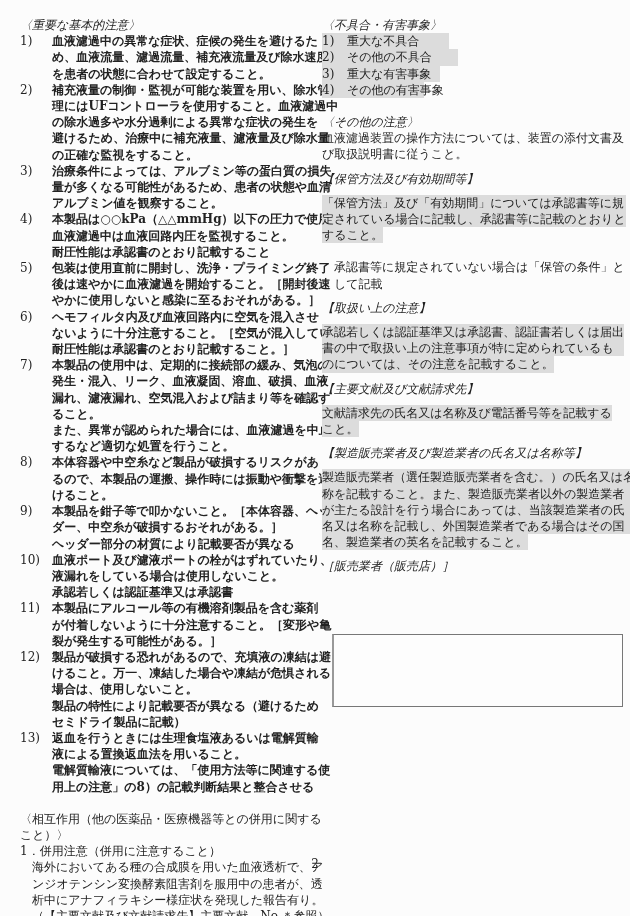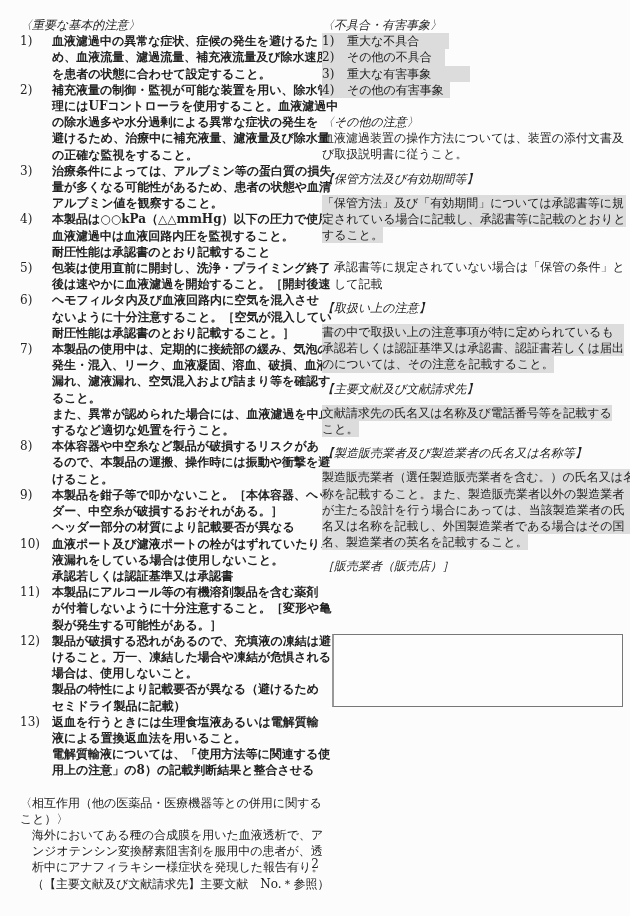--- a/index.html
+++ b/index.html
@@ -59,20 +59,21 @@
           <div>本製品は○○kPa（△△mmHg）以下の圧力で使用し、</div>
           <div>血液濾過中は血液回路内圧を監視すること。</div>
           <div>耐圧性能は承認書のとおり記載すること</div>
         </div>
       </div>
       <div class="item">
         <span class="num">5)</span>
         <div class="body">
           <div>包装は使用直前に開封し、洗浄・プライミング終了</div>
           <div>後は速やかに血液濾過を開始すること。［開封後速</div>
+          <div>やかに使用しないと感染に至るおそれがある。］</div>
         </div>
       </div>
       <div class="item">
         <span class="num">6)</span>
         <div class="body">
           <div>ヘモフィルタ内及び血液回路内に空気を混入させ</div>
           <div>ないように十分注意すること。［空気が混入してい</div>
           <div>耐圧性能は承認書のとおり記載すること。］</div>
         </div>
       </div>
@@ -135,36 +136,37 @@
           <div>返血を行うときには生理食塩液あるいは電解質輸</div>
           <div>液による置換返血法を用いること。</div>
           <div>電解質輸液については、「使用方法等に関連する使</div>
           <div>用上の注意」の8）の記載判断結果と整合させる</div>
         </div>
       </div>
     </div>
   <div class="gap"></div>
   <div class="line">〈相互作用（他の医薬品・医療機器等との併用に関する</div>
   <div class="line">こと）〉</div>
+  <div class="line">1．併用注意（併用に注意すること）</div>
   <div class="indent">
     <div class="line">海外においてある種の合成膜を用いた血液透析で、ア</div>
     <div class="line">ンジオテンシン変換酵素阻害剤を服用中の患者が、透</div>
     <div class="line">析中にアナフィラキシー様症状を発現した報告有り。</div>
     <div class="line">（【主要文献及び文献請求先】主要文献　No.＊参照）</div>
 
   </div>
 </div>
 
 <div class="col right">
   <div class="heading">〈不具合・有害事象〉</div>
   <div>
     <div class="line"><span class="hlblock" style="width:127px"><span style="display:inline-block;width:25px">1)</span><span>重大な不具合</span></span></div>
-    <div class="line"><span class="hlblock" style="width:123px"><span style="display:inline-block;width:25px">2)</span><span>その他の不具合</span></span></div>
-    <div class="line"><span class="hlblock" style="width:148px"><span style="display:inline-block;width:25px">3)</span><span>重大な有害事象</span></span></div>
-    <div class="line"><span class="hlblock" style="width:128px"><span style="display:inline-block;width:25px">4)</span><span>その他の有害事象</span></span></div>
+    <div class="line"><span class="hlblock" style="width:136px"><span style="display:inline-block;width:25px">2)</span><span>その他の不具合</span></span></div>
+    <div class="line"><span class="hlblock" style="width:118px"><span style="display:inline-block;width:25px">3)</span><span>重大な有害事象</span></span></div>
+    <div class="line"><span class="hlblock" style="width:102px"><span style="display:inline-block;width:25px">4)</span><span>その他の有害事象</span></span></div>
   </div>
   <div class="gap"></div>
   <div class="heading">〈その他の注意〉</div>
   <div class="line">血液濾過装置の操作方法については、装置の添付文書及</div>
   <div class="line">び取扱説明書に従うこと。</div>
   <div class="gap-sm"></div>
   <div class="heading">【保管方法及び有効期間等】</div>
   <div class="gap-sm"></div>
   <div class="hlblock">
     <div class="line">「保管方法」及び「有効期間」については承認書等に規</div>
@@ -173,22 +175,22 @@
   <div class="line"><span class="hlblock">すること。</span></div>
   <div class="gap"></div>
   <div class="indent">
     <div class="line">承認書等に規定されていない場合は「保管の条件」と</div>
     <div class="line">して記載</div>
   </div>
   <div class="gap-sm"></div>
   <div class="heading">【取扱い上の注意】</div>
   <div class="gap-sm"></div>
   <div class="hlblock">
+    <div class="line">承認若しくは認証基準又は承認書、認証書若しくは届出</div>
     <div class="line">書の中で取扱い上の注意事項が特に定められているも</div>
-    <div class="line">承認若しくは認証基準又は承認書、認証書若しくは届出</div>
   </div>
   <div class="line"><span class="hlblock">のについては、その注意を記載すること。</span></div>
   <div class="gap-sm"></div>
   <div class="heading">【主要文献及び文献請求先】</div>
   <div class="gap-sm"></div>
   <div class="line"><span class="hlblock">文献請求先の氏名又は名称及び電話番号等を記載する</span></div>
   <div class="line"><span class="hlblock">こと。</span></div>
   <div class="gap-sm"></div>
   <div class="heading">【製造販売業者及び製造業者の氏名又は名称等】</div>
   <div class="gap-sm"></div>

